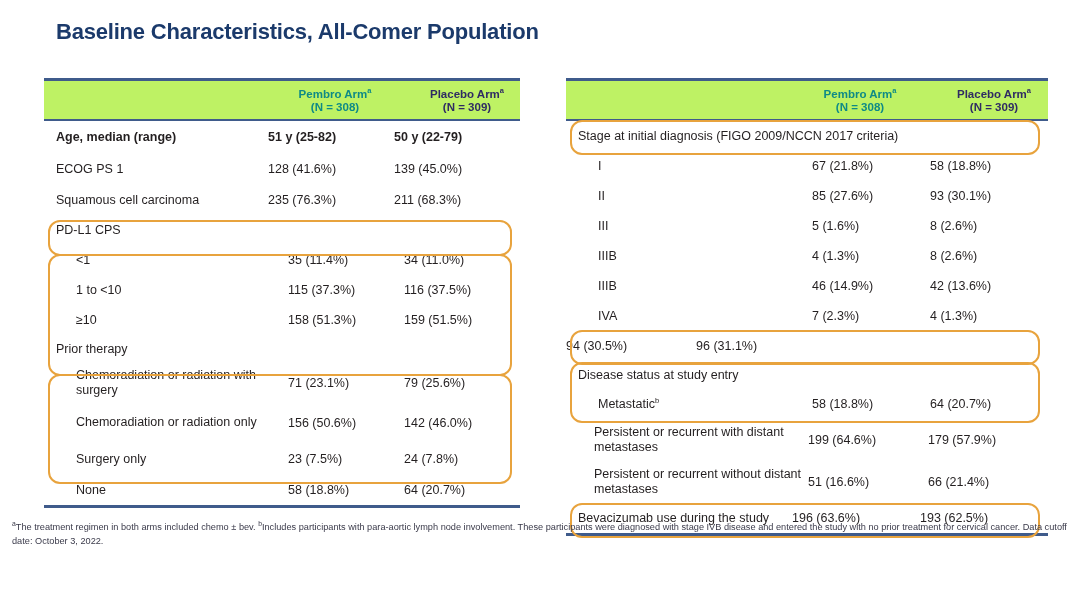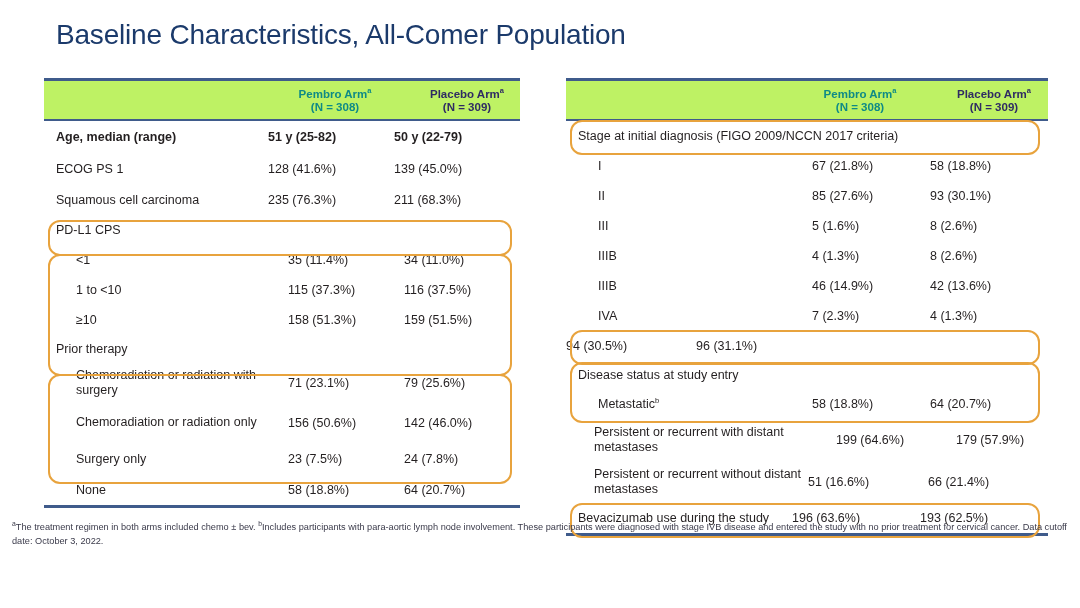--- a/index.html
+++ b/index.html
@@ -6,21 +6,21 @@
   body{
     width:1080px;height:608px;background:#ffffff;
     font-family:"Liberation Sans",sans-serif;
     color:#231f20;overflow:hidden;position:relative;
   }
   .slide{position:relative;width:1080px;height:608px;}
 
   
   .title{
     position:absolute;left:56px;top:19px;
-    font-size:28px;font-weight:normal;color:#1b3a6b;
+    font-size:22px;font-weight:bold;color:#1b3a6b;
     letter-spacing:-0.2px;white-space:nowrap;
   }
 
   
   .tbl{position:absolute;top:78px;}
   .tbl.left{left:44px;width:476px;}
   .tbl.right{left:566px;width:482px;}
 
   .rule-top{height:3px;background:#3f5b8b;}
   .rule-bot{height:3px;background:#3f5b8b;}
@@ -234,21 +234,21 @@
         <div class="v"></div>
         <div class="v"></div>
       </div>
 
       <div class="row" style="height:30px;">
         <div class="lbl ind"><span>Metastatic</span><sup>b</sup></div>
         <div class="v">58 (18.8%)</div>
         <div class="v">64 (20.7%)</div>
       </div>
 
-      <div class="row" style="height:42px;gap:28px;">
+      <div class="row" style="height:42px;">
         <div class="lbl ind" style="line-height:1.22;padding-left:28px;">Persistent or recurrent with distant metastases</div>
         <div class="v">199 (64.6%)</div>
         <div class="v">179 (57.9%)</div>
       </div>
 
       <div class="row" style="height:42px;">
         <div class="lbl ind" style="line-height:1.22;padding-left:28px;">Persistent or recurrent without distant metastases</div>
         <div class="v">51 (16.6%)</div>
         <div class="v">66 (21.4%)</div>
       </div>

